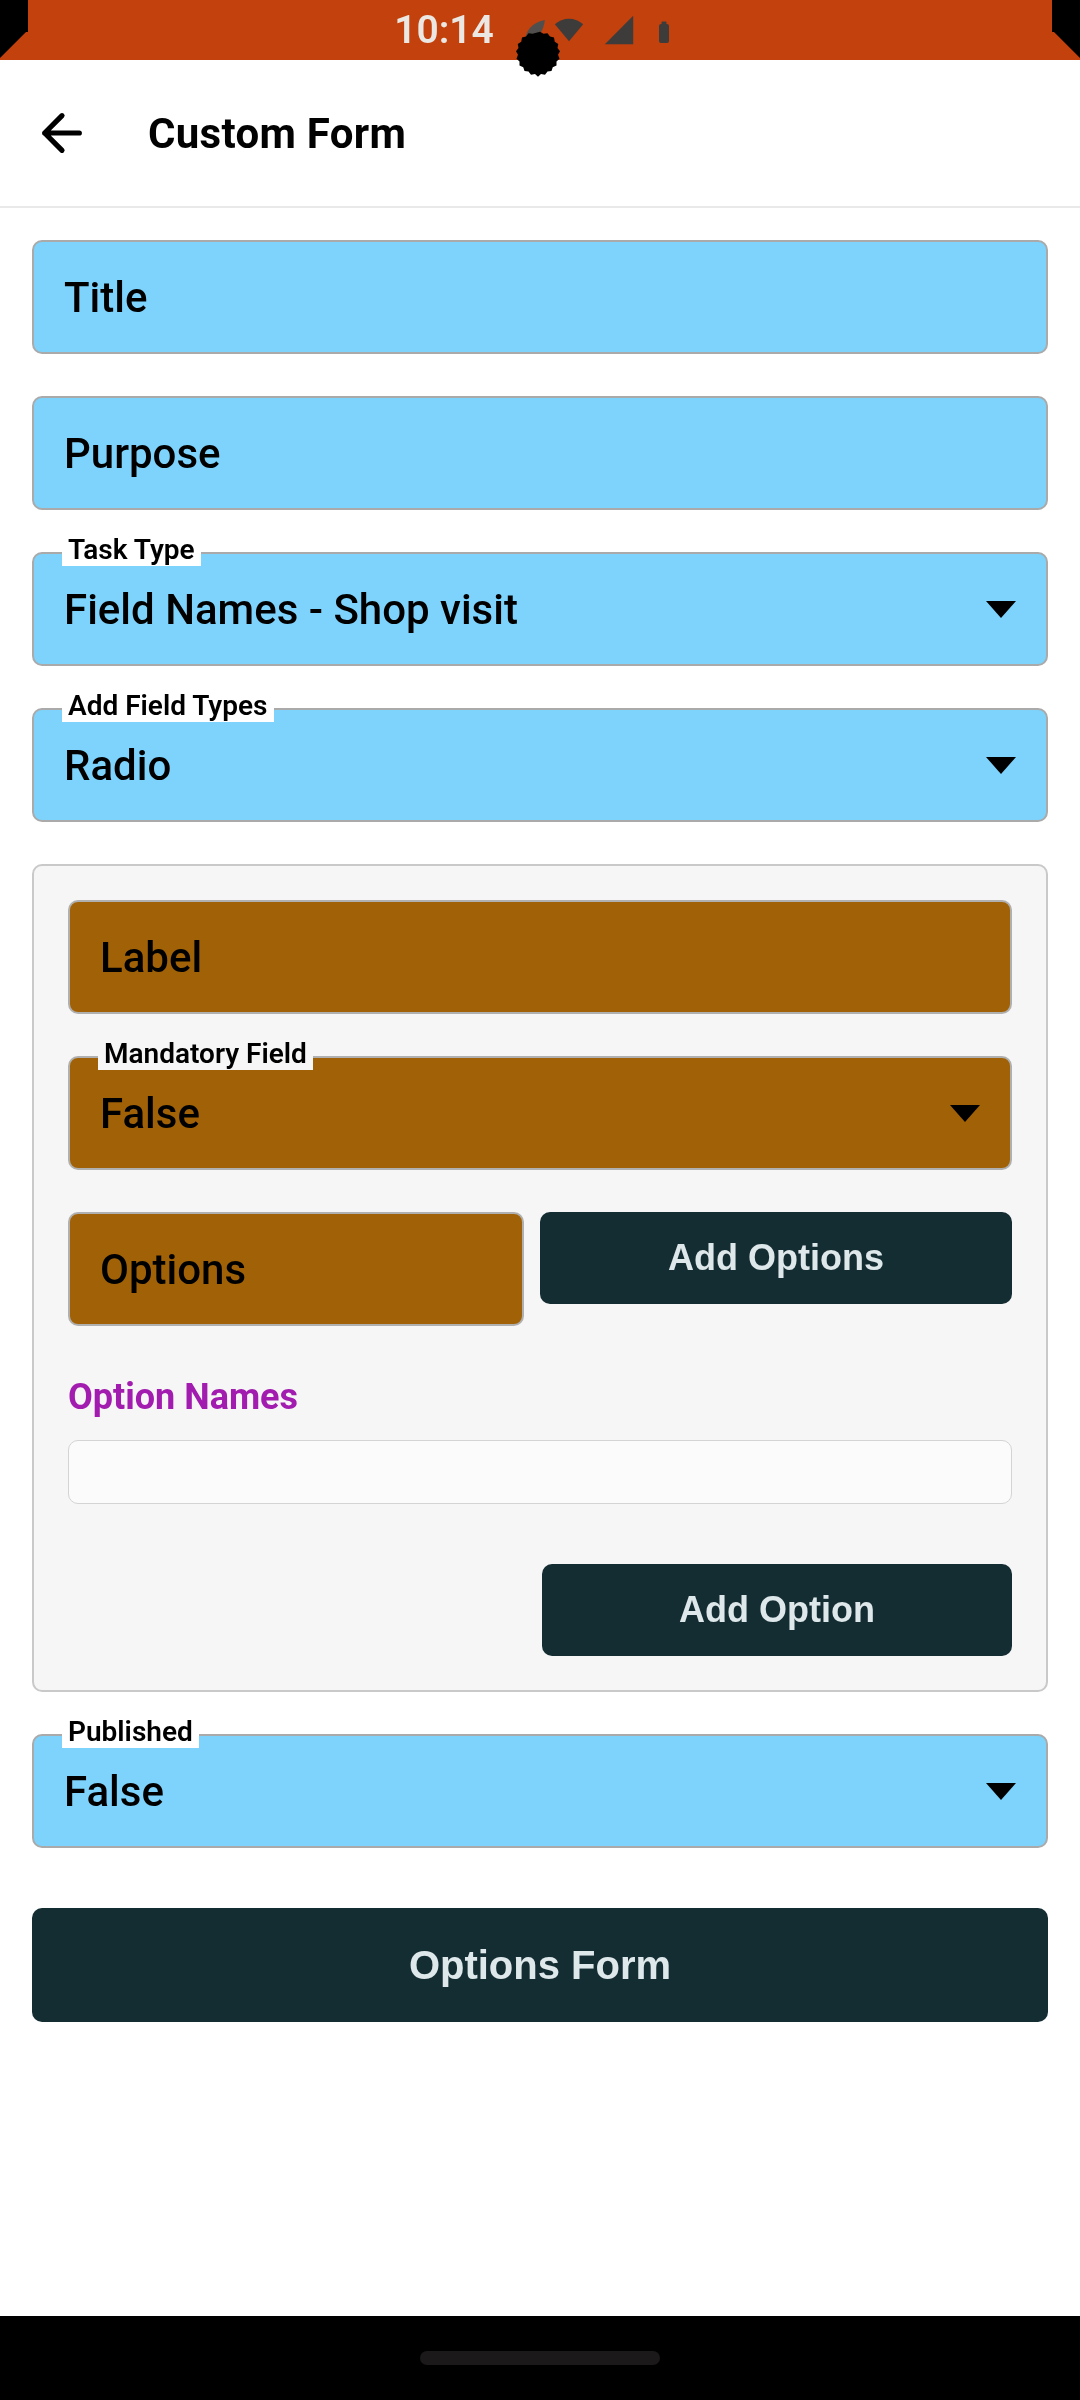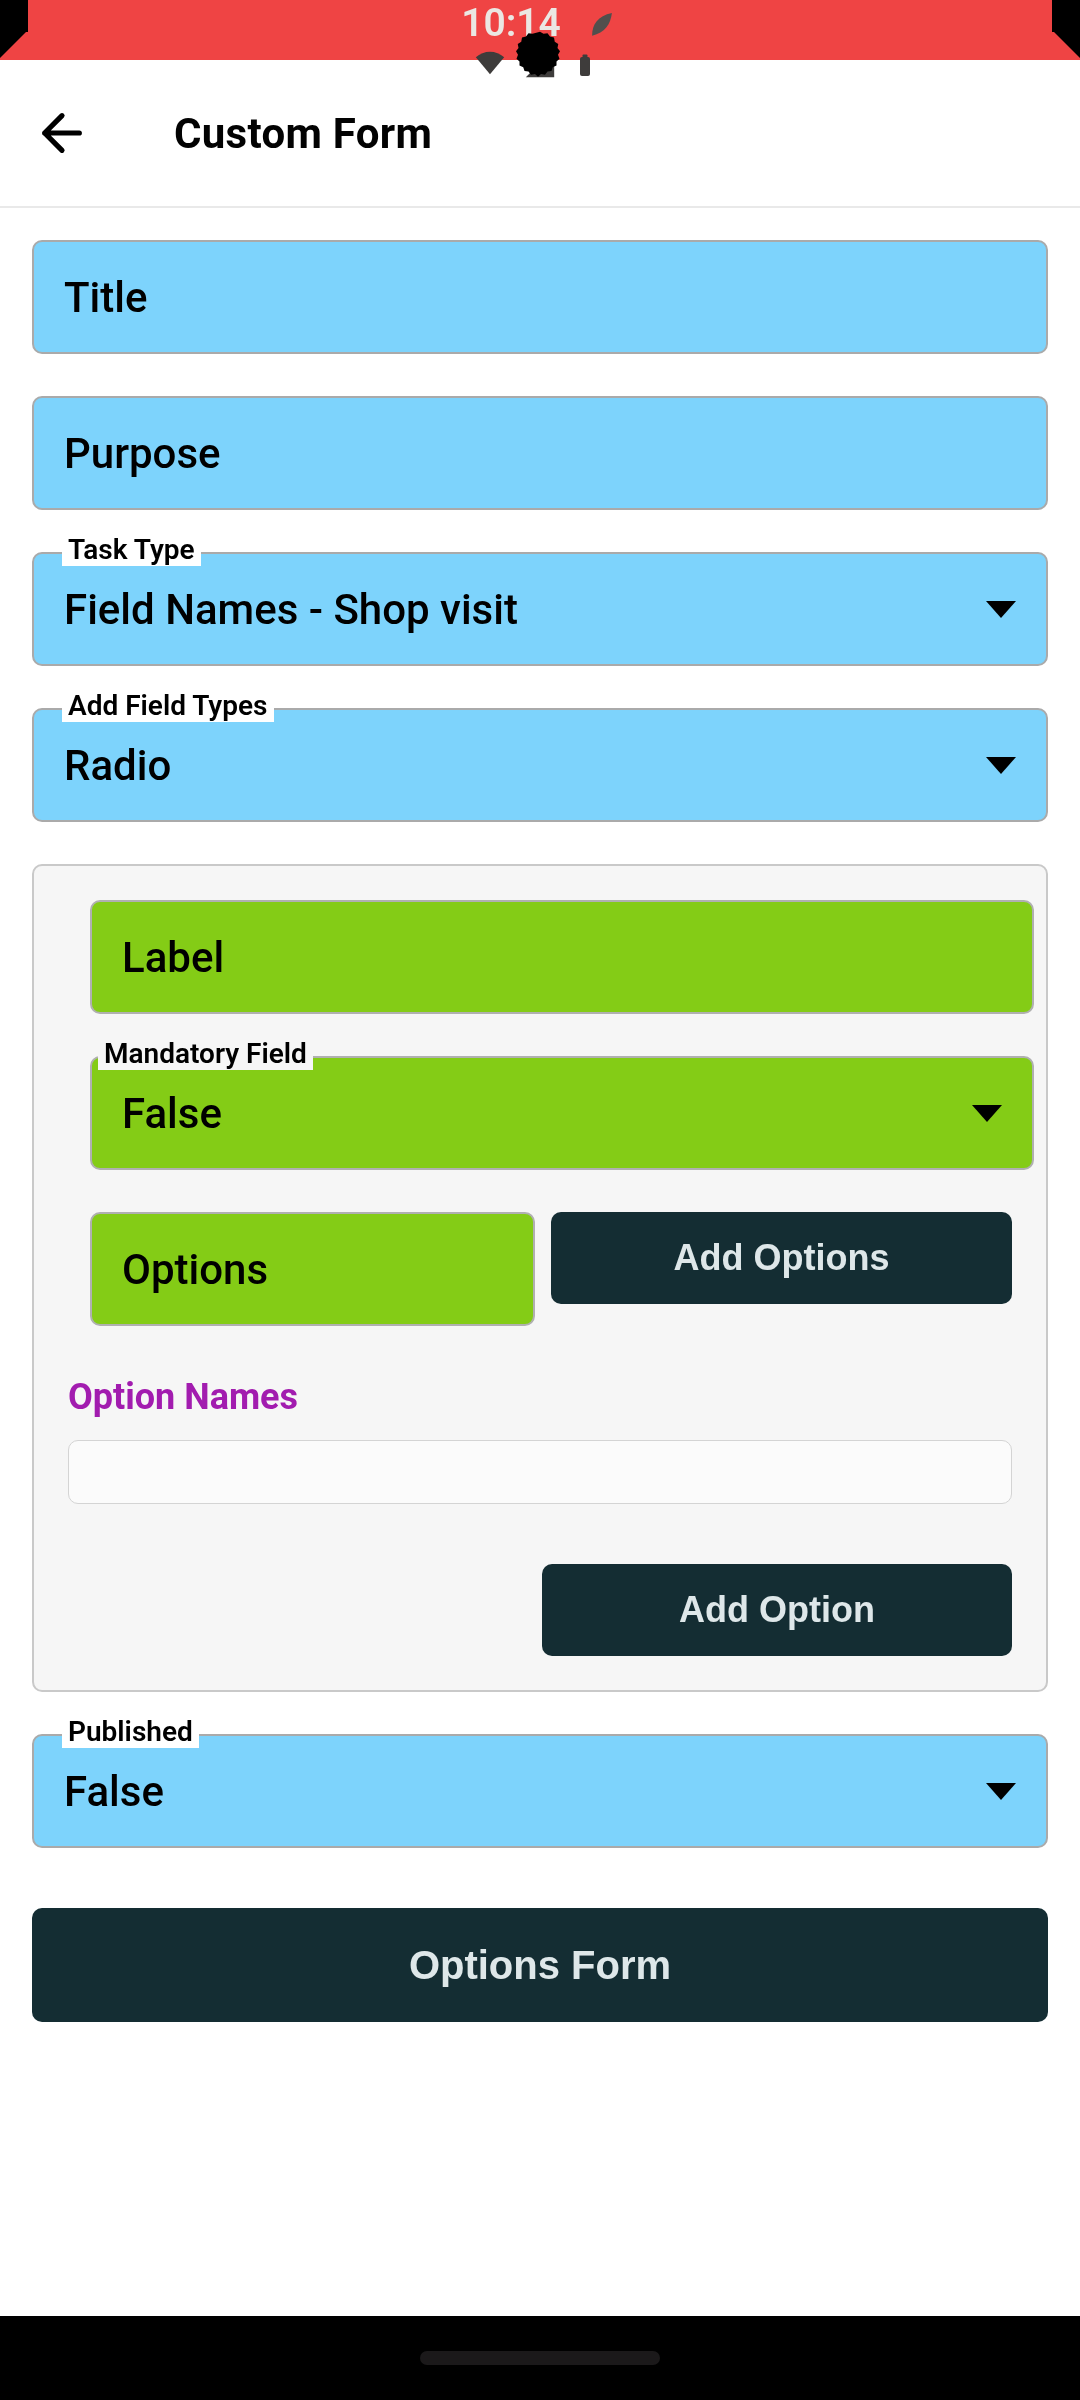--- a/index.html
+++ b/index.html
@@ -9,27 +9,26 @@
     background: #000;
     color: #000;
     position: relative;
   }
 
   
   .statusbar {
     position: absolute;
     top: 0; left: 0; right: 0;
     height: 60px;
-    background: #ef4444;
-    display: flex;
-    align-items: center;
-    justify-content: flex-start;
+    background: #c2410c;
+    display: flex;
+    align-items: center;
+    justify-content: center;
     padding: 0 28px;
     z-index: 4;
-    flex-direction: column;
   }
   .sb-left { display: flex; align-items: center; gap: 24px; }
   .sb-time { font-size: 39px; font-weight: 600; color: #ebe7e3; }
   .sb-right { display: flex; align-items: center; gap: 16px; }
   .sb-icon { width: 34px; height: 34px; color: #514f4d; }
   .sb-icon.right { color: #3e3c3b; }
 
   
   .notch-center {
     position: absolute;
@@ -48,21 +47,21 @@
 
   
   .appbar {
     position: absolute;
     top: 60px; left: 0; right: 0;
     height: 146px;
     background: #fff;
     display: flex;
     align-items: center;
     padding: 0 36px;
-    gap: 86px;
+    gap: 60px;
     z-index: 3;
   }
   .appbar-back {
     width: 52px; height: 52px;
     display: inline-flex; align-items: center; justify-content: center;
   }
   .appbar-title { font-size: 42px; font-weight: 700; color: #020202; letter-spacing: 0.3px; }
 
   
   .main {
@@ -115,21 +114,21 @@
   }
 
   
   .card {
     border: 2px solid #c9c9c9;
     border-radius: 10px;
     background: #f6f6f6;
     padding: 34px 34px;
     margin-bottom: 42px;
   }
-  .card .field-input, .card .field-select { border-color: #b0b0b0; background:#84cc16;margin-left:22px; }
+  .card .field-input, .card .field-select { border-color: #b0b0b0; background:#a16207; }
 
   .inline-row {
     display: flex;
     gap: 16px;
     margin-bottom: 50px;
   }
   .inline-row .field-input { flex: 1; }
   .btn {
     display: inline-flex;
     align-items: center;

